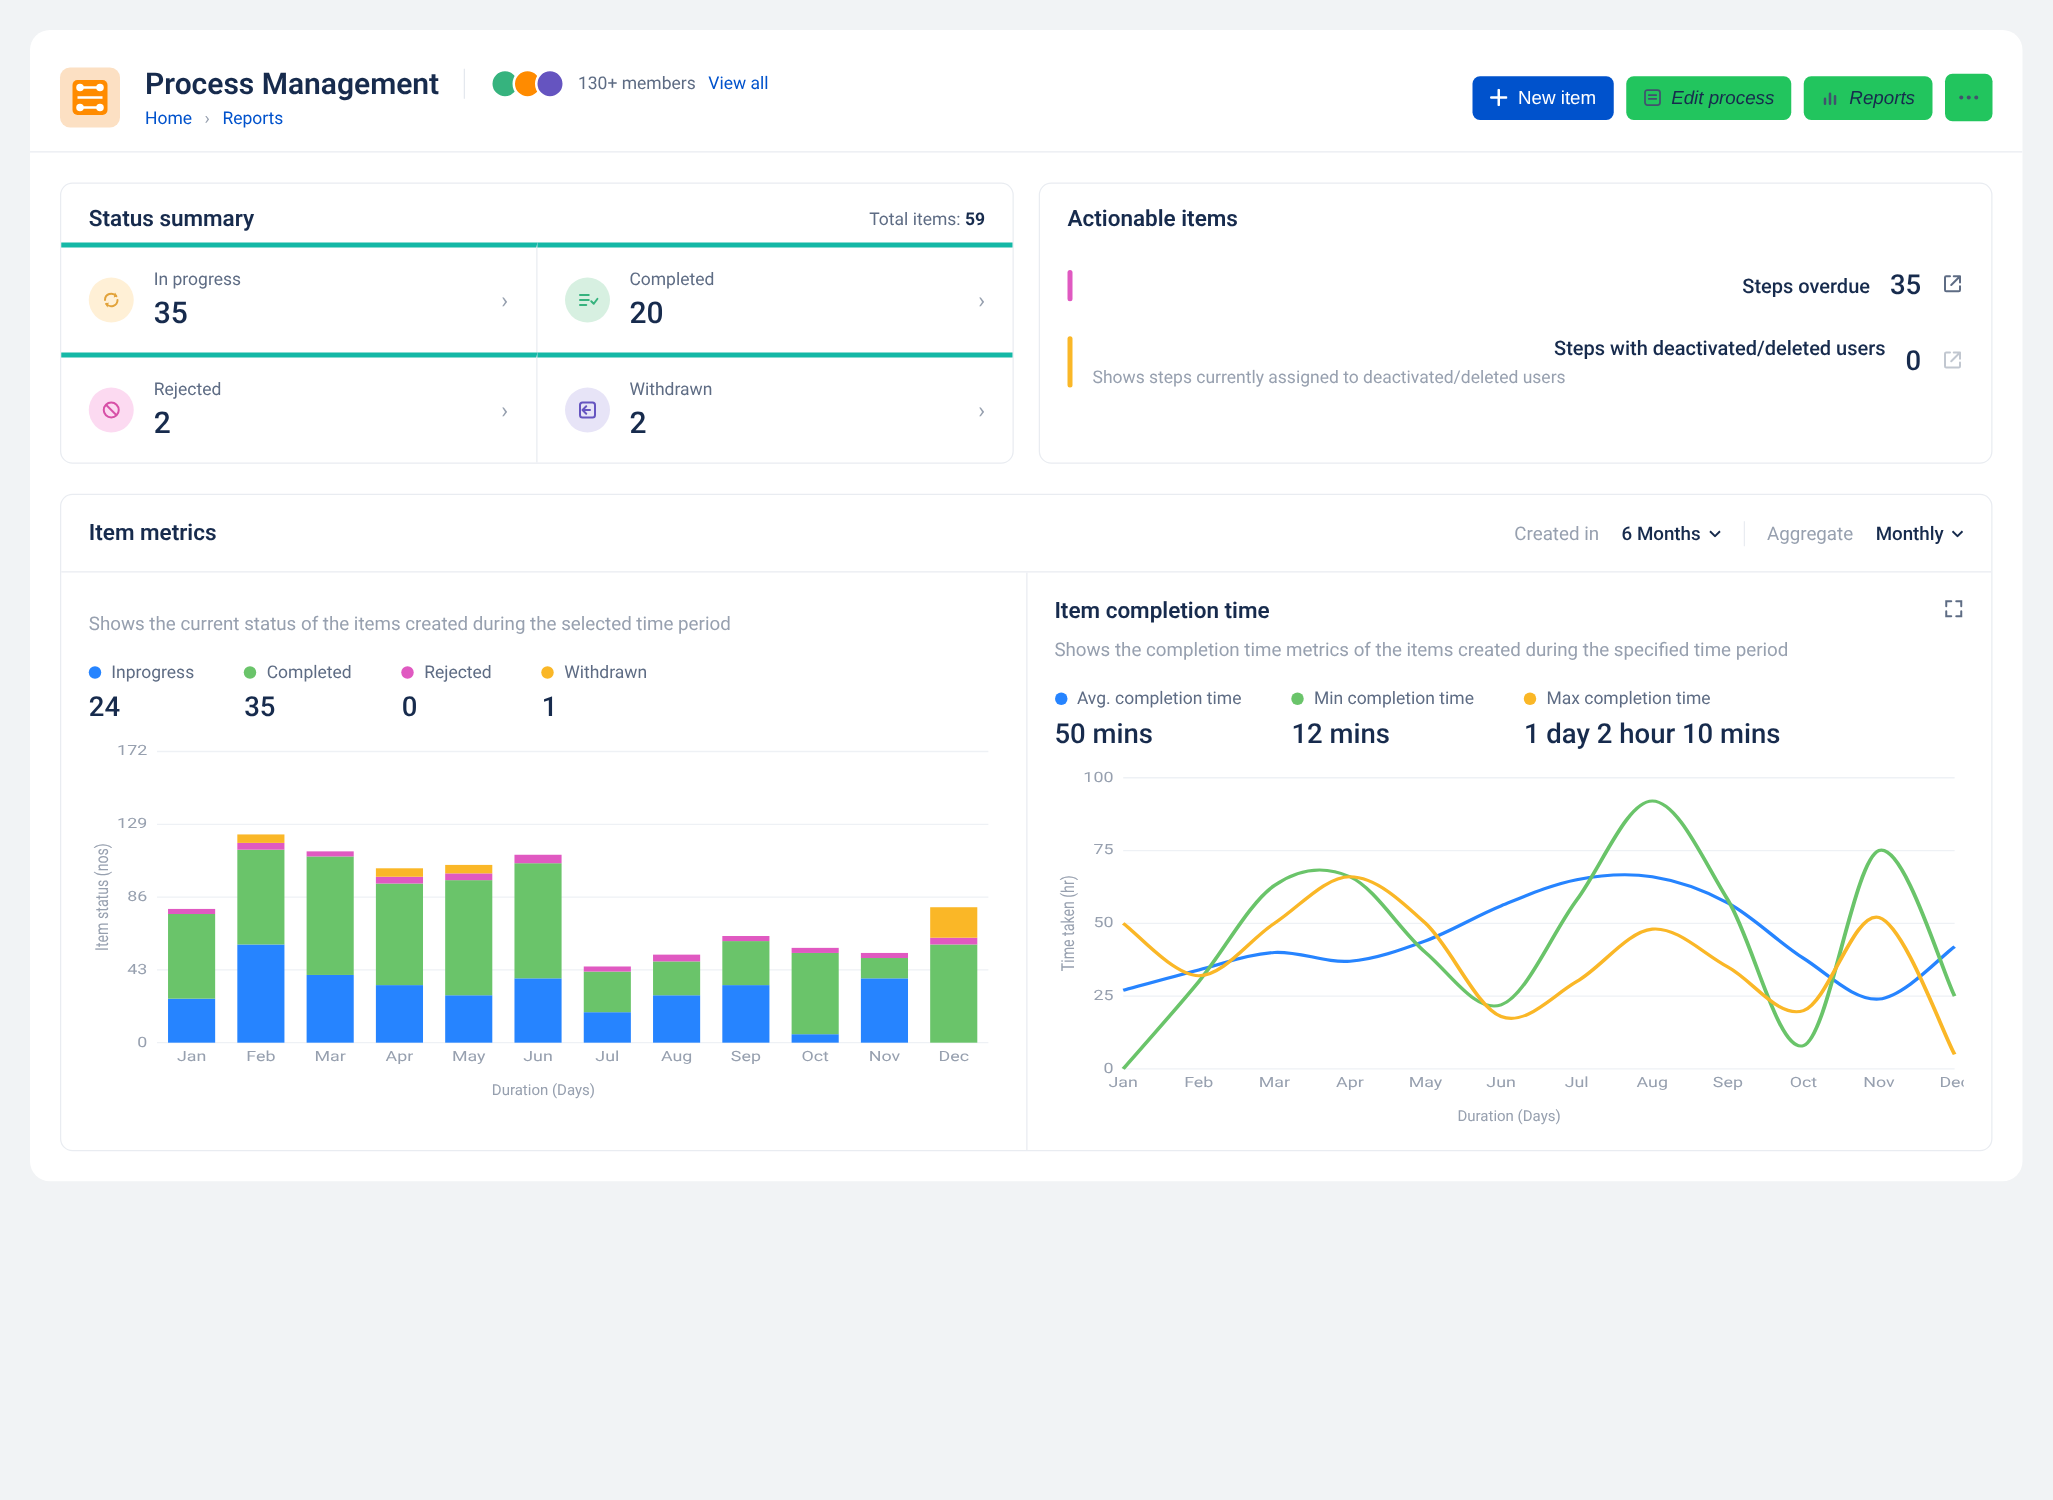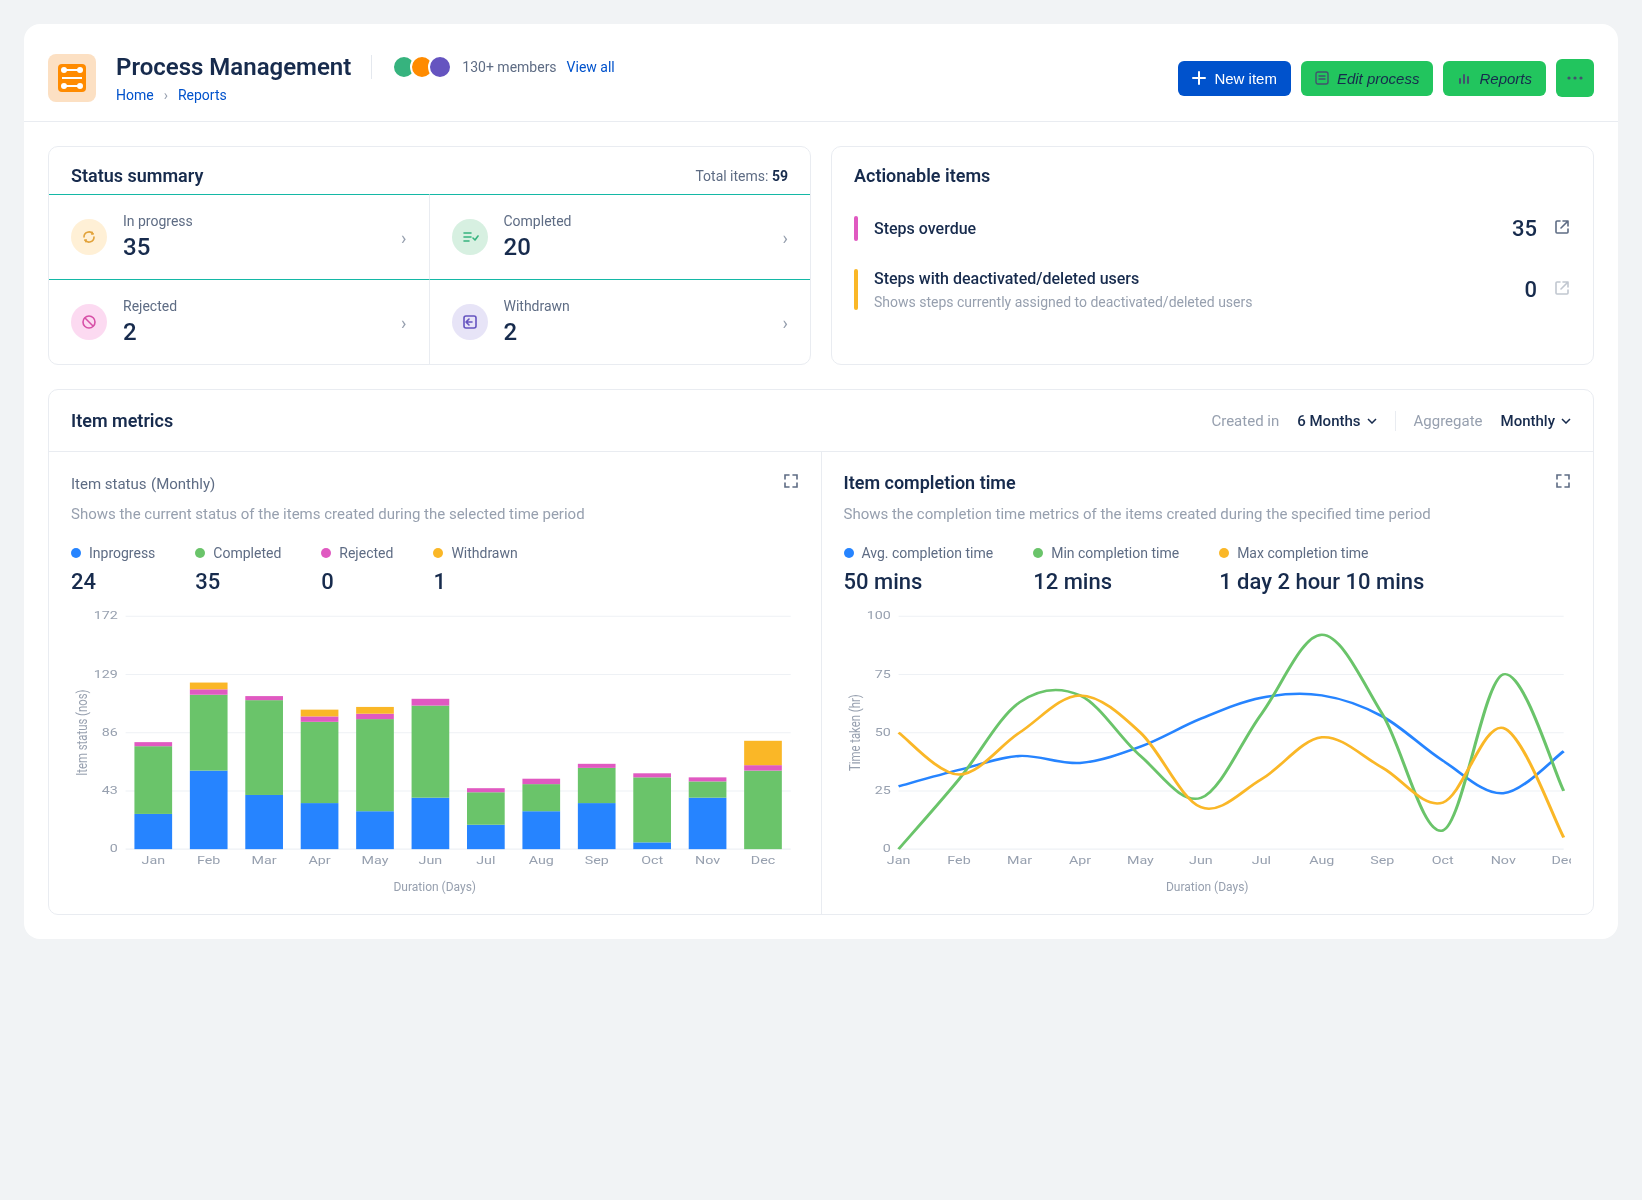--- a/index.html
+++ b/index.html
@@ -39,39 +39,39 @@
 
 
 .row { display: flex; gap: 20px; padding: 24px; }
 .card { background: #fff; border: 1px solid #e9ecf1; border-radius: 10px; flex: 1; }
 .card-header { display: flex; align-items: center; justify-content: space-between; padding: 18px 22px 8px; }
 .card-title { font-size: 18px; font-weight: 600; }
 .subtle { font-size: 14px; color: #5e6c84; }
 .subtle strong { color: #172b4d; font-weight: 700; }
 
 .status-grid { display: grid; grid-template-columns: 1fr 1fr; }
-.status-cell { display: flex; align-items: center; gap: 16px; padding: 18px 22px; border-top: 1px solid #14b8a6; border-right: 1px solid #e9ecf1; cursor: pointer; }
+.status-cell { display: flex; align-items: center; gap: 16px; padding: 18px 22px; border-top: 4px solid #14b8a6; border-right: 1px solid #e9ecf1; cursor: pointer; }
 .status-cell:nth-child(2n) { border-right: none; }
 .status-pill { width: 36px; height: 36px; border-radius: 50%; display: flex; align-items: center; justify-content: center; }
 .pill-progress { background: #fff0d6; color: #e2a33b; }
 .pill-complete { background: #d7f0e1; color: #36b37e; }
 .pill-reject { background: #fcdaf1; color: #d750a7; }
 .pill-withdrawn { background: #e7e4f7; color: #6554c0; }
 .status-info { flex: 1; display: flex; flex-direction: column; gap: 4px; }
 .status-label { font-size: 14px; color: #5e6c84; }
 .status-value { font-size: 24px; font-weight: 500; }
 .chev { color: #97a0af; font-size: 18px; }
 
 .action-list { padding: 8px 0 14px; }
 .action-item { display: flex; align-items: center; padding: 14px 22px; gap: 16px; }
 .action-bar { width: 4px; align-self: stretch; border-radius: 2px; }
 .bar-pink { background: #e059c1; }
 .bar-amber { background: #fab727; }
 .action-text { flex: 1; display: flex; flex-direction: column; gap: 6px; }
-.action-title { font-size: 16px; font-weight: 500; }
+.action-title { font-size: 16px; font-weight: 500; text-align: right; }
 .action-desc { font-size: 14px; color: #97a0af; }
 .action-count { font-size: 22px; font-weight: 500; }
 .open-icon { color: #5e6c84; }
 .open-icon.disabled { color: #c1c7d0; }
 
 
 .metrics { margin: 0 24px 24px; border: 1px solid #e9ecf1; border-radius: 10px; }
 .metrics-header { display: flex; align-items: center; padding: 20px 22px; gap: 20px; }
 .metrics-title { font-size: 18px; font-weight: 600; }
 .metrics-filters { margin-left: auto; display: flex; align-items: center; gap: 18px; font-size: 15px; }
@@ -281,31 +281,20 @@
           <span>Monthly</span>
           <svg width="10" height="6" viewBox="0 0 10 6">
               <path d="M1 1l4 4 4-4" fill="none" stroke="#172b4d" stroke-width="1.5"></path>
             </svg>
         </span>
       </div>
     </div>
     <div class="metrics-body">
 
       <div class="chart-panel">
-        <div class="chart-head">
-          <div class="chart-title">
-            <span>Item status</span>
-            <span>(Monthly)</span>
-          </div>
-          <span class="expand-icon">
-            <svg width="16" height="16" viewBox="0 0 16 16">
-                <path d="M2 6V2h4M14 10v4h-4M10 2h4v4M6 14H2v-4" fill="none" stroke="currentColor" stroke-width="1.6" stroke-linecap="round"></path>
-              </svg>
-          </span>
-        </div>
         <div class="chart-desc">Shows the current status of the items created during the selected time period</div>
         <div class="legend">
           <div class="legend-item">
               <div class="legend-label">
                 <span class="dot dot-blue"></span>
                 <span>Inprogress</span>
               </div>
               <div class="legend-value">24</div>
             </div>
           <div class="legend-item">

